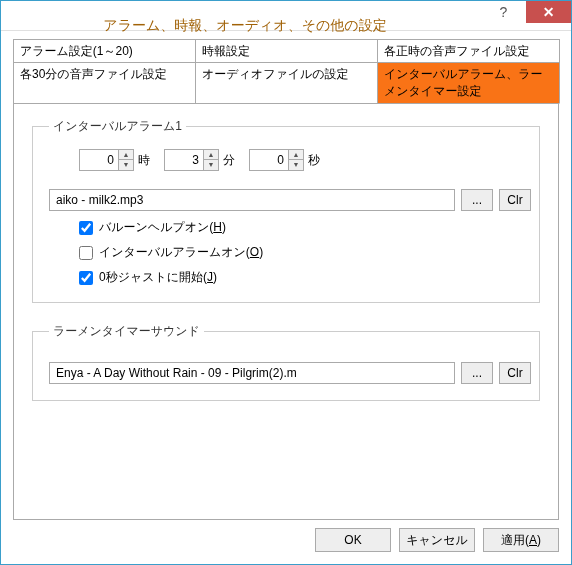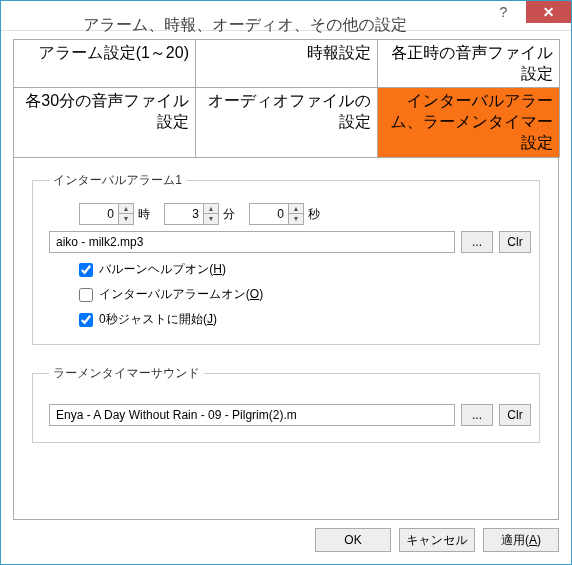--- a/index.html
+++ b/index.html
@@ -21,21 +21,21 @@
     }
     .titlebar {
       height: 30px;
       background: #fff;
       display: flex;
       align-items: center;
       justify-content: space-between;
       padding-left: 8px;
       border-bottom: 1px solid #e0e0e0;
     }
-    .titlebar-text { flex: 1; text-align: center; color: #404040; font-size: 16px; margin-top: 20px; }
+    .titlebar-text { flex: 1; text-align: center; color: #a16207; font-size: 14px; margin-top: 20px; }
     .titlebar-controls { display: flex; height: 100%; }
     .titlebar-btn {
       width: 45px;
       height: 22px;
       display: flex;
       align-items: center;
       justify-content: center;
       font-family: sans-serif;
       cursor: pointer;
     }
@@ -52,22 +52,22 @@
       position: relative;
       z-index: 1;
     }
     .tabs-row.row2 { margin-top: -1px; }
     .tab {
       flex: 1;
       border: 1px solid #aaa;
       border-bottom: none;
       background: #fff;
       padding: 3px 6px;
-      text-align: right;
-      font-size: 16px;
+      text-align: left;
+      font-size: 12px;
       cursor: pointer;
       margin-right: -1px;
       position: relative;
     }
     .tab.active {
       background: #f97316;
       border-bottom: 1px solid #fff;
       z-index: 3;
     }
     .tab-panel {
@@ -110,21 +110,21 @@
       background: #f0f0f0;
       font-size: 7px;
       line-height: 10px;
       text-align: center;
       cursor: pointer;
       border-bottom: 1px solid #aaa;
       color: #555;
     }
     .spinner-btns span:last-child { border-bottom: none; }
     .label-unit { margin-right: 10px; }
-    .file-row { display: flex; align-items: center; gap: 6px; margin-top: 6px; margin-left: 0; }
+    .file-row { display: flex; align-items: center; gap: 6px; margin-top: 18px; margin-left: 0; }
     .file-input {
       flex: 1;
       border: 1px solid #aaa;
       padding: 3px 6px;
       height: 22px;
       font-size: 12px;
       font-family: inherit;
       background: #fff;
     }
     .btn-small {

